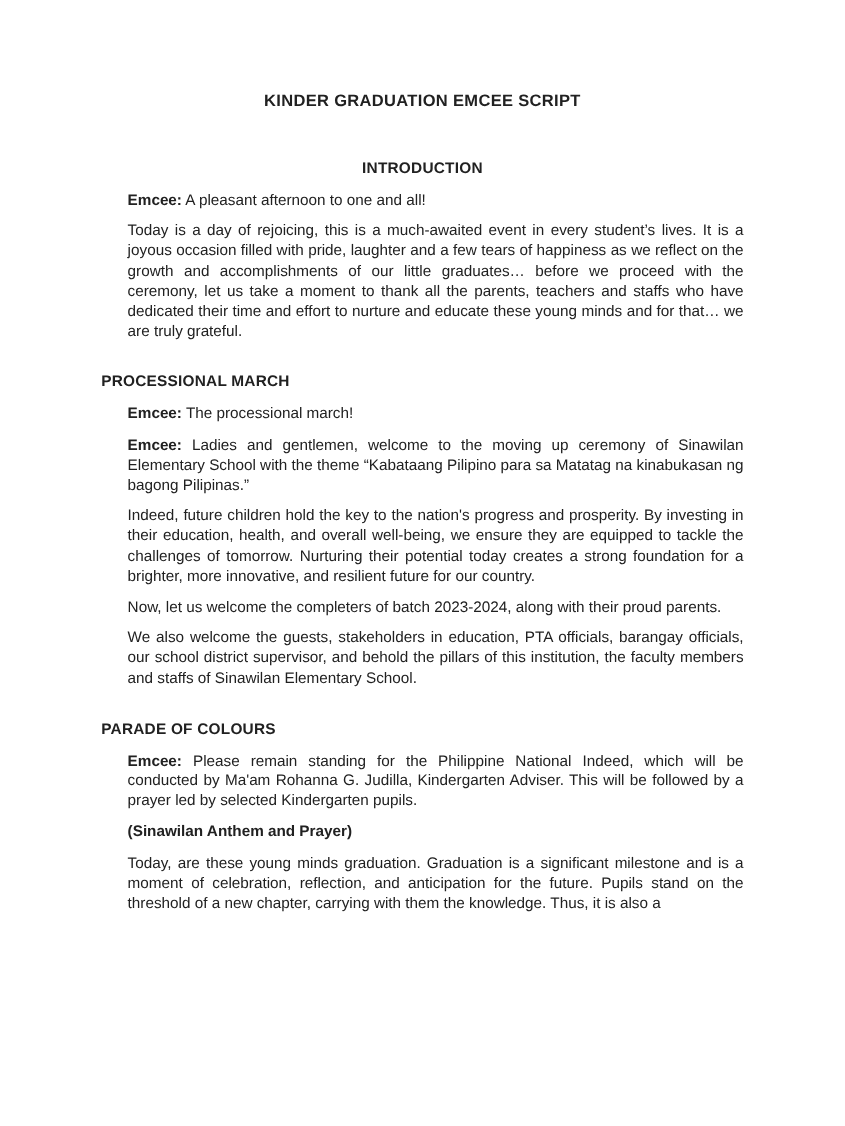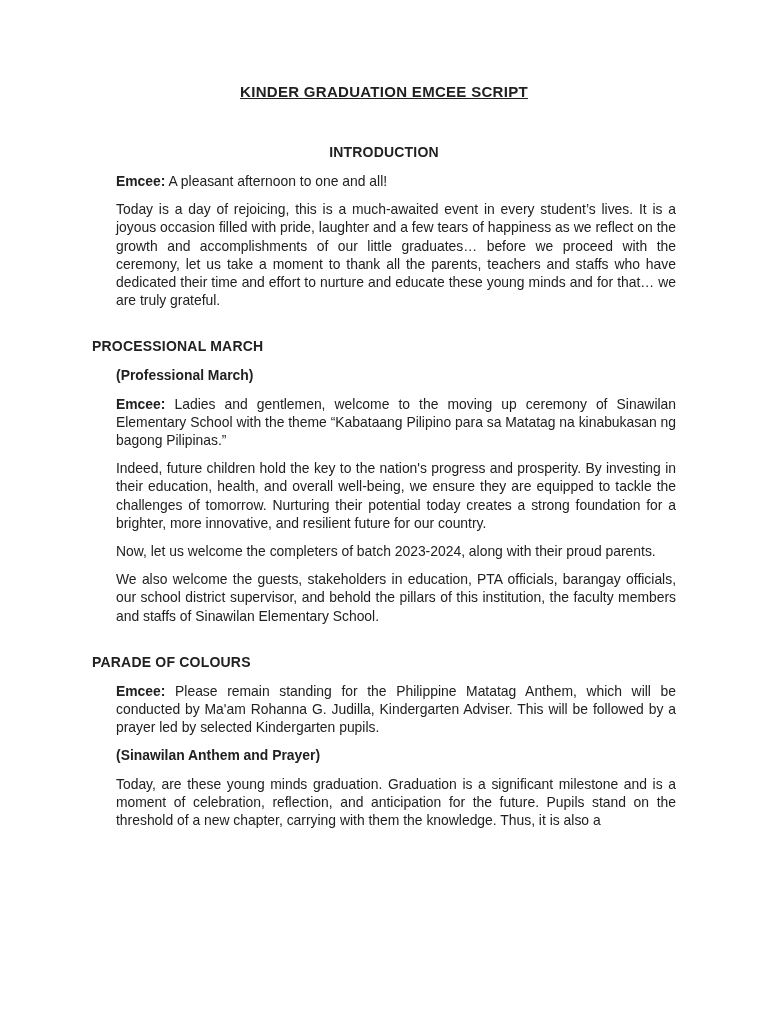--- a/index.html
+++ b/index.html
@@ -15,21 +15,20 @@
     padding: 84px 92px 0 92px;
     overflow: hidden;
   }
   .doc-title {
     margin: 0 0 43px 0;
     text-align: center;
     font-size: 15px;
     line-height: 16px;
     font-weight: bold;
     letter-spacing: 0.3px;
-    text-decoration: underline;
   }
   .section { margin: 0; }
   .section-heading {
     margin: 28px 0 11px 0;
     font-size: 14px;
     line-height: 18px;
     font-weight: bold;
     letter-spacing: 0.2px;
   }
   .section:first-of-type .section-heading { margin-top: 0; text-align: center; }
@@ -51,27 +50,27 @@
   <h1 class="doc-title">KINDER GRADUATION EMCEE SCRIPT</h1>
 
   <div class="section">
     <h2 class="section-heading">INTRODUCTION</h2>
     <p class="block"><span class="b">Emcee:</span> <span>A pleasant afternoon to one and all!</span></p>
     <p class="block">Today is a day of rejoicing, this is a much-awaited event in every student’s lives. It is a joyous occasion filled with pride, laughter and a few tears of happiness as we reflect on the growth and accomplishments of our little graduates… before we proceed with the ceremony, let us take a moment to thank all the parents, teachers and staffs who have dedicated their time and effort to nurture and educate these young minds and for that… we are truly grateful.</p>
   </div>
 
   <div class="section">
     <h2 class="section-heading">PROCESSIONAL MARCH</h2>
-    <p class="block stage">(Professional March)</p>
+    <p class="block"><span class="b">Emcee:</span> <span>The processional march!</span></p>
     <p class="block"><span class="b">Emcee:</span> <span>Ladies and gentlemen, welcome to the moving up ceremony of Sinawilan Elementary School with the theme “Kabataang Pilipino para sa Matatag na kinabukasan ng bagong Pilipinas.”</span></p>
     <p class="block">Indeed, future children hold the key to the nation's progress and prosperity. By investing in their education, health, and overall well-being, we ensure they are equipped to tackle the challenges of tomorrow. Nurturing their potential today creates a strong foundation for a brighter, more innovative, and resilient future for our country.</p>
     <p class="block">Now, let us welcome the completers of batch 2023-2024, along with their proud parents.</p>
     <p class="block">We also welcome the guests, stakeholders in education, PTA officials, barangay officials, our school district supervisor, and behold the pillars of this institution, the faculty members and staffs of Sinawilan Elementary School.</p>
   </div>
 
   <div class="section">
     <h2 class="section-heading">PARADE OF COLOURS</h2>
-    <p class="block"><span class="b">Emcee:</span> <span>Please remain standing for the Philippine Matatag Anthem, which will be conducted by Ma'am Rohanna G. Judilla, Kindergarten Adviser. This will be followed by a prayer led by selected Kindergarten pupils.</span></p>
+    <p class="block"><span class="b">Emcee:</span> <span>Please remain standing for the Philippine National Indeed, which will be conducted by Ma'am Rohanna G. Judilla, Kindergarten Adviser. This will be followed by a prayer led by selected Kindergarten pupils.</span></p>
     <p class="block stage">(Sinawilan Anthem and Prayer)</p>
     <p class="block">Today, are these young minds graduation. Graduation is a significant milestone and is a moment of celebration, reflection, and anticipation for the future. Pupils stand on the threshold of a new chapter, carrying with them the knowledge. Thus, it is also a</p>
   </div>
 
 </div>
 
 </body></html>

